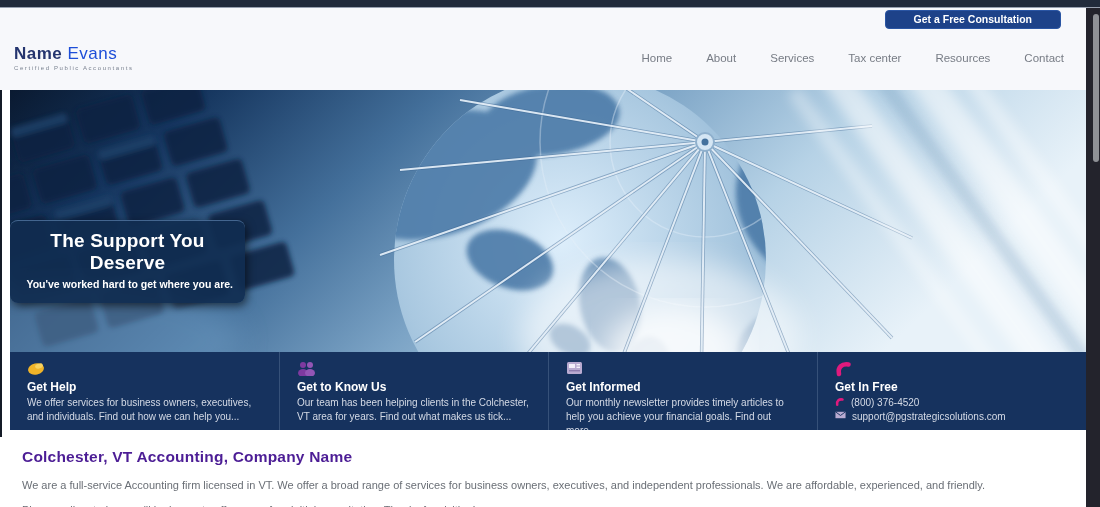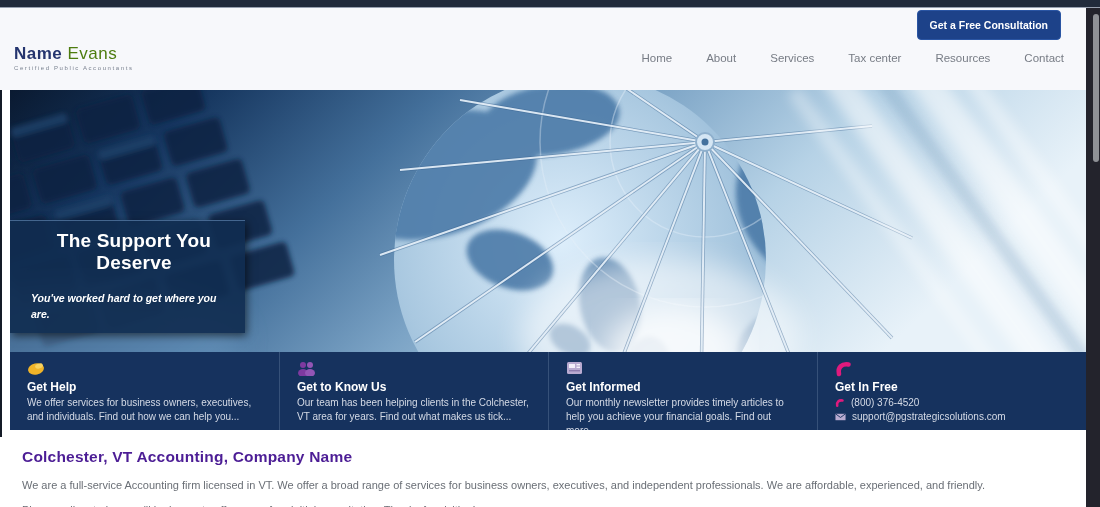--- a/index.html
+++ b/index.html
@@ -16,50 +16,50 @@
                       background:#8f9196; border-radius:3px; }
   .left-edge { position:absolute; left:0; top:90px; width:2px; height:347px;
                background:#141b27; z-index:30; }
 
   
   .header { position:absolute; left:0; top:8px; width:1086px; height:82px;
             background:#f7f8fb; }
   .logo { position:absolute; left:14px; top:36px; cursor:pointer; }
   .logo .l1 { font-size:17px; letter-spacing:.5px; }
   .logo .l1 .b1 { color:#25356f; font-weight:bold; }
-  .logo .l1 .b2 { color:#4d7c0f; }
+  .logo .l1 .b2 { color:#1d4ed8; }
   .logo .l2 { font-size:6px; color:#7b8391; letter-spacing:1.6px; margin-top:1px; }
-  .cta { position:absolute; right:25px; top:2px; height:30px; padding:0 12px;
+  .cta { position:absolute; right:25px; top:2px; height:19px; padding:0 28px;
          background:#1d4289; color:#fff; font-weight:bold; font-size:10.5px;
          border:1px solid #2a55a3; border-radius:4px; line-height:17px; cursor:pointer; }
   .nav { position:absolute; right:22px; top:44px; display:flex; gap:34px; }
   .nav a { font-size:11.5px; color:#777c85; text-decoration:none; cursor:pointer; }
 
   
   .hero { position:absolute; left:10px; top:90px; width:1076px; height:262px;
           overflow:hidden; }
   .hero svg { display:block; }
   .hero-caption { position:absolute; left:0; top:130px; width:235px;
-                  background:rgba(16,44,80,0.92); padding:9px 8px 10px 21px;
+                  background:rgba(16,44,80,0.92); padding:9px 8px 10px 8px;
                   box-shadow:2px 3px 8px rgba(0,0,0,.55);
-                  border-top:1px solid rgba(120,160,205,.5); }
+                  border-top:1px solid rgba(120,160,205,.5);border-radius:8px; }
   .hero-caption .t { color:#fff; font-size:19px; font-weight:bold; text-align:center;
                      letter-spacing:.2px; }
-  .hero-caption .s { color:#fff; font-size:10.5px; font-weight:bold; text-align:left;
-                     line-height:1.5; margin-top:17px; padding-right:4px;font-style:italic; }
+  .hero-caption .s { color:#fff; font-size:10.5px; font-weight:bold; text-align:right;
+                     line-height:1.5; margin-top:3px; padding-right:4px; }
 
   
   .band { position:absolute; left:10px; top:352px; width:1076px; height:78px;
           background:#16325e; display:flex; }
   .feature { width:269px; padding:9px 16px 0 17px; cursor:pointer; }
   .feature + .feature { border-left:1px solid rgba(170,190,220,.22); }
   .feature .ic { height:17px; }
   .feature h3 { color:#fff; font-size:12px; font-weight:bold; margin:2px 0 2px 0; }
   .feature p { color:#d4dae6; font-size:10px; line-height:1.4; }
-  .contact-line { display:flex; align-items:center; gap:6px; color:#d4dae6;
+  .contact-line { display:flex; align-items:flex-start; gap:6px; color:#d4dae6;
                   font-size:10px; margin-top:3px; cursor:pointer; }
 
   
   .main { position:absolute; left:0; top:430px; width:1086px; background:#fff;
           padding:18px 24px 0 22px; }
   .main h1 { color:#4c1d95; font-size:15.5px; font-weight:bold; letter-spacing:.2px; }
   .main p { color:#6a6f76; font-size:11px; margin-top:13px; }
 </style>
 </head>
 <body>

